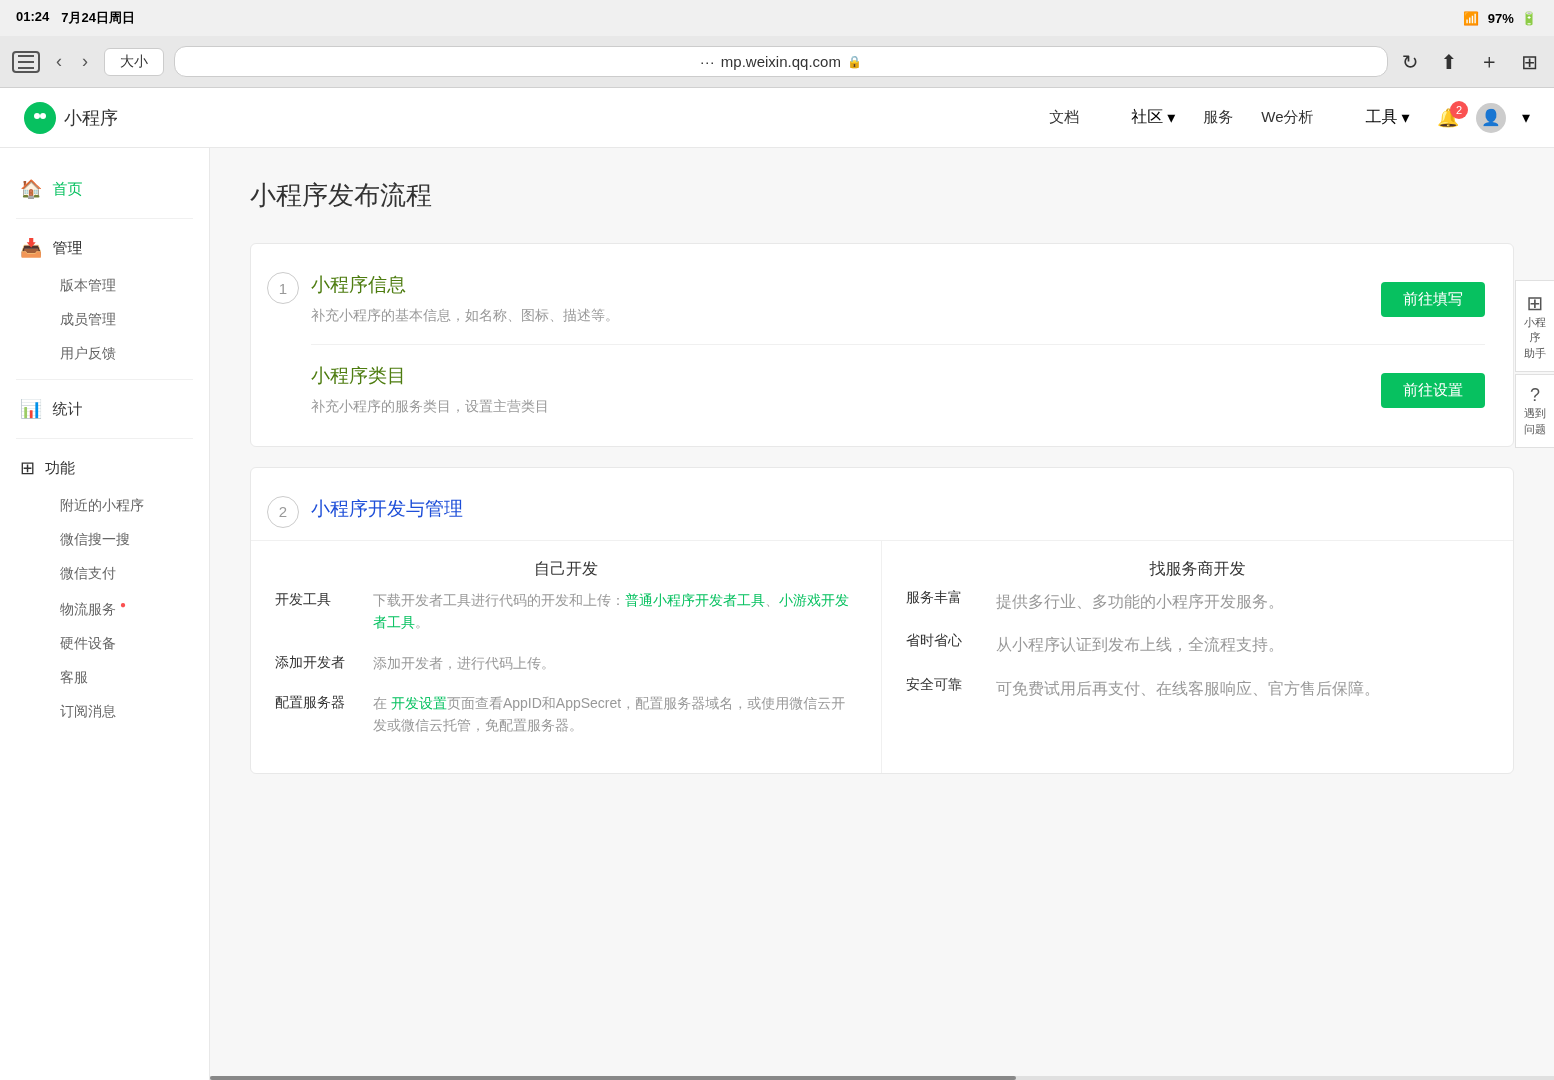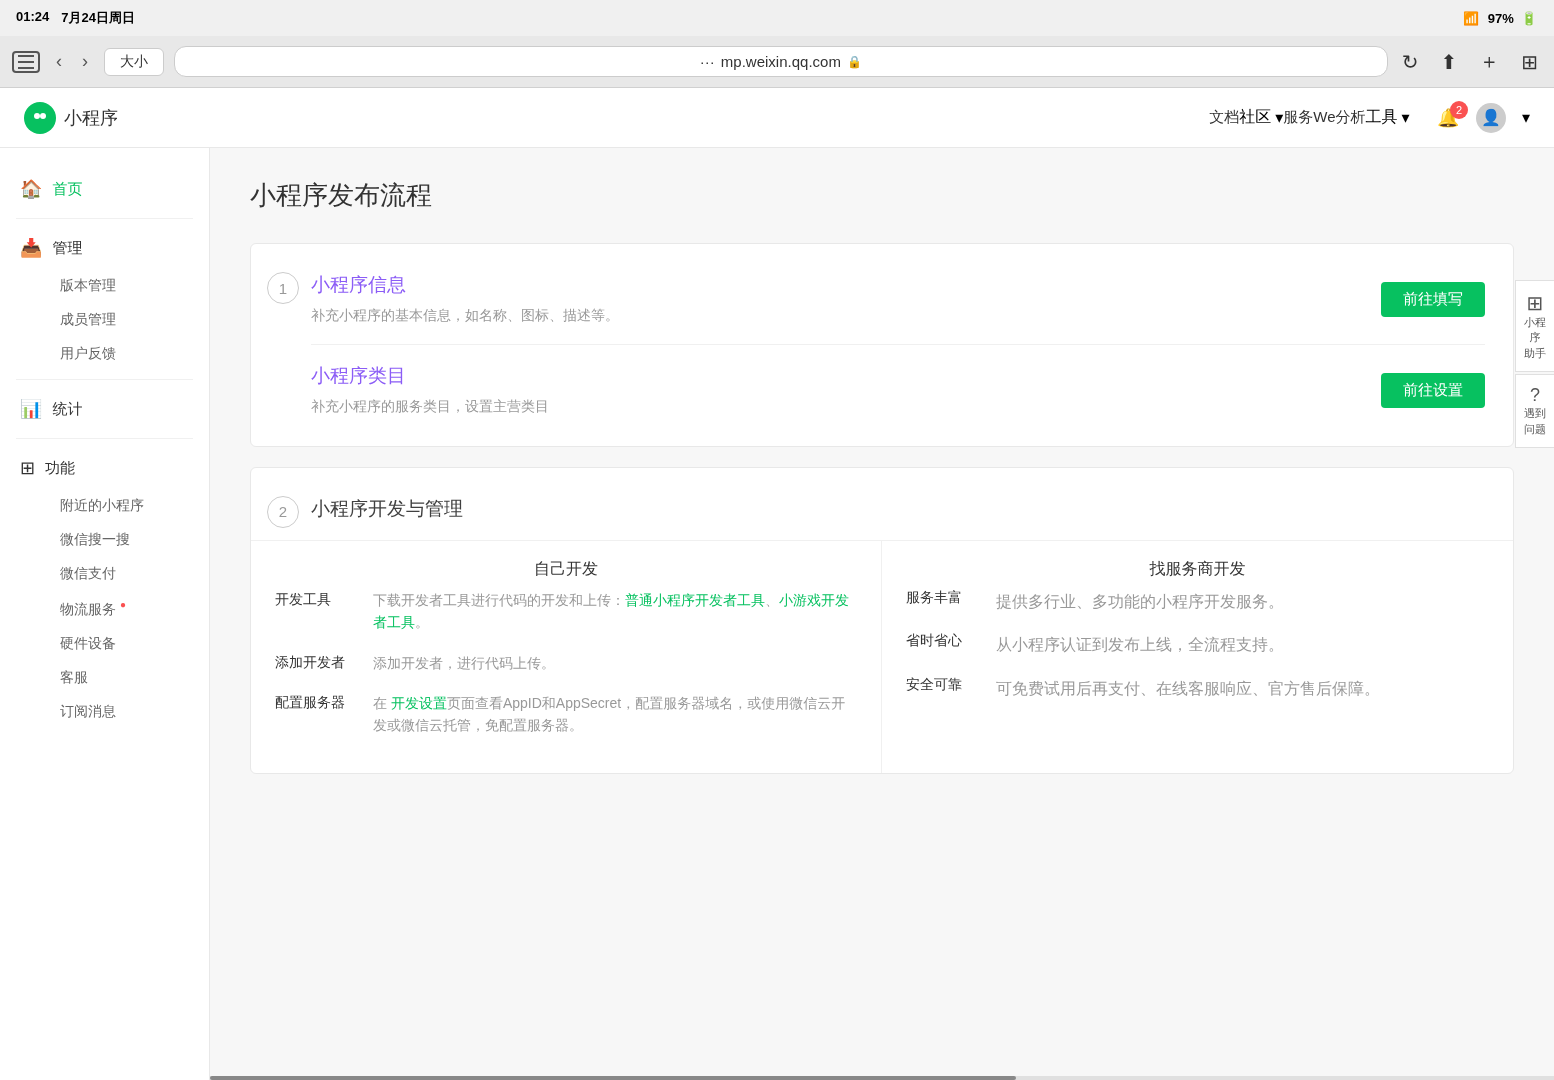--- a/index.html
+++ b/index.html
@@ -83,26 +83,26 @@
     }
     .logo-icon {
       width: 32px; height: 32px;
       background: #07c160;
       border-radius: 50%;
       display: flex; align-items: center; justify-content: center;
       color: white; font-size: 18px;
     }
     .logo-text { font-size: 18px; color: #333; font-weight: 500; }
     .top-nav-links {
-      display: flex; align-items: center; 
+      display: flex; align-items: center; gap: 28px;
     }
     .top-nav-links a {
       text-decoration: none; color: #333; font-size: 15px;
     }
-    .top-nav-links .dropdown { display: flex; align-items: center; gap: 4px; cursor: pointer; }
+    .top-nav-links .dropdown { display: flex; align-items: center; gap: 4px; cursor: pointer; margin-left: 24px; }
     .top-nav-actions {
       display: flex; align-items: center; gap: 16px; margin-left: 28px;
     }
     .notification-btn {
       position: relative; cursor: pointer;
       font-size: 18px; color: #555;
     }
     .notification-badge {
       position: absolute; top: -6px; right: -8px;
       background: #fa5151; color: white;
@@ -172,21 +172,21 @@
       border: 1px solid #ccc; color: #999;
       display: flex; align-items: center; justify-content: center;
       font-size: 15px;
     }
     .step-row {
       display: flex; align-items: flex-start; justify-content: space-between;
       margin-bottom: 14px;
     }
     .step-row:last-child { margin-bottom: 0; }
     .step-info { flex: 1; }
-    .step-subtitle { font-size: 19px; font-weight: 500; color: #8b5cf6; margin-bottom: 6px; }
+    .step-subtitle { font-size: 19px; font-weight: 500; color: #4d7c0f; margin-bottom: 6px; }
     .step-desc { font-size: 14px; color: #999; line-height: 1.6; }
     .btn-green {
       background: #07c160; color: white;
       border: none; border-radius: 4px;
       padding: 8px 22px; font-size: 15px; cursor: pointer;
       white-space: nowrap; align-self: center;
     }
     .step-divider { height: 1px; background: #f0f0f0; margin: 18px 0; }
 
     
@@ -196,21 +196,21 @@
       border: 1px solid #e8e8e8;
       margin-bottom: 20px;
     }
     .dev-card-header {
       padding: 28px 28px 18px 60px;
       position: relative;
     }
     .dev-card-header .step-number {
       left: 16px; top: 28px;
     }
-    .dev-card-title { font-size: 19px; font-weight: 500; color: #404040; }
+    .dev-card-title { font-size: 19px; font-weight: 500; color: #1d4ed8; }
     .dev-table {
       display: grid;
       grid-template-columns: 1fr 1fr;
       border-top: 1px solid #f0f0f0;
     }
     .dev-col {
       padding: 18px 24px;
     }
     .dev-col:first-child {
       border-right: 1px solid #f0f0f0;

